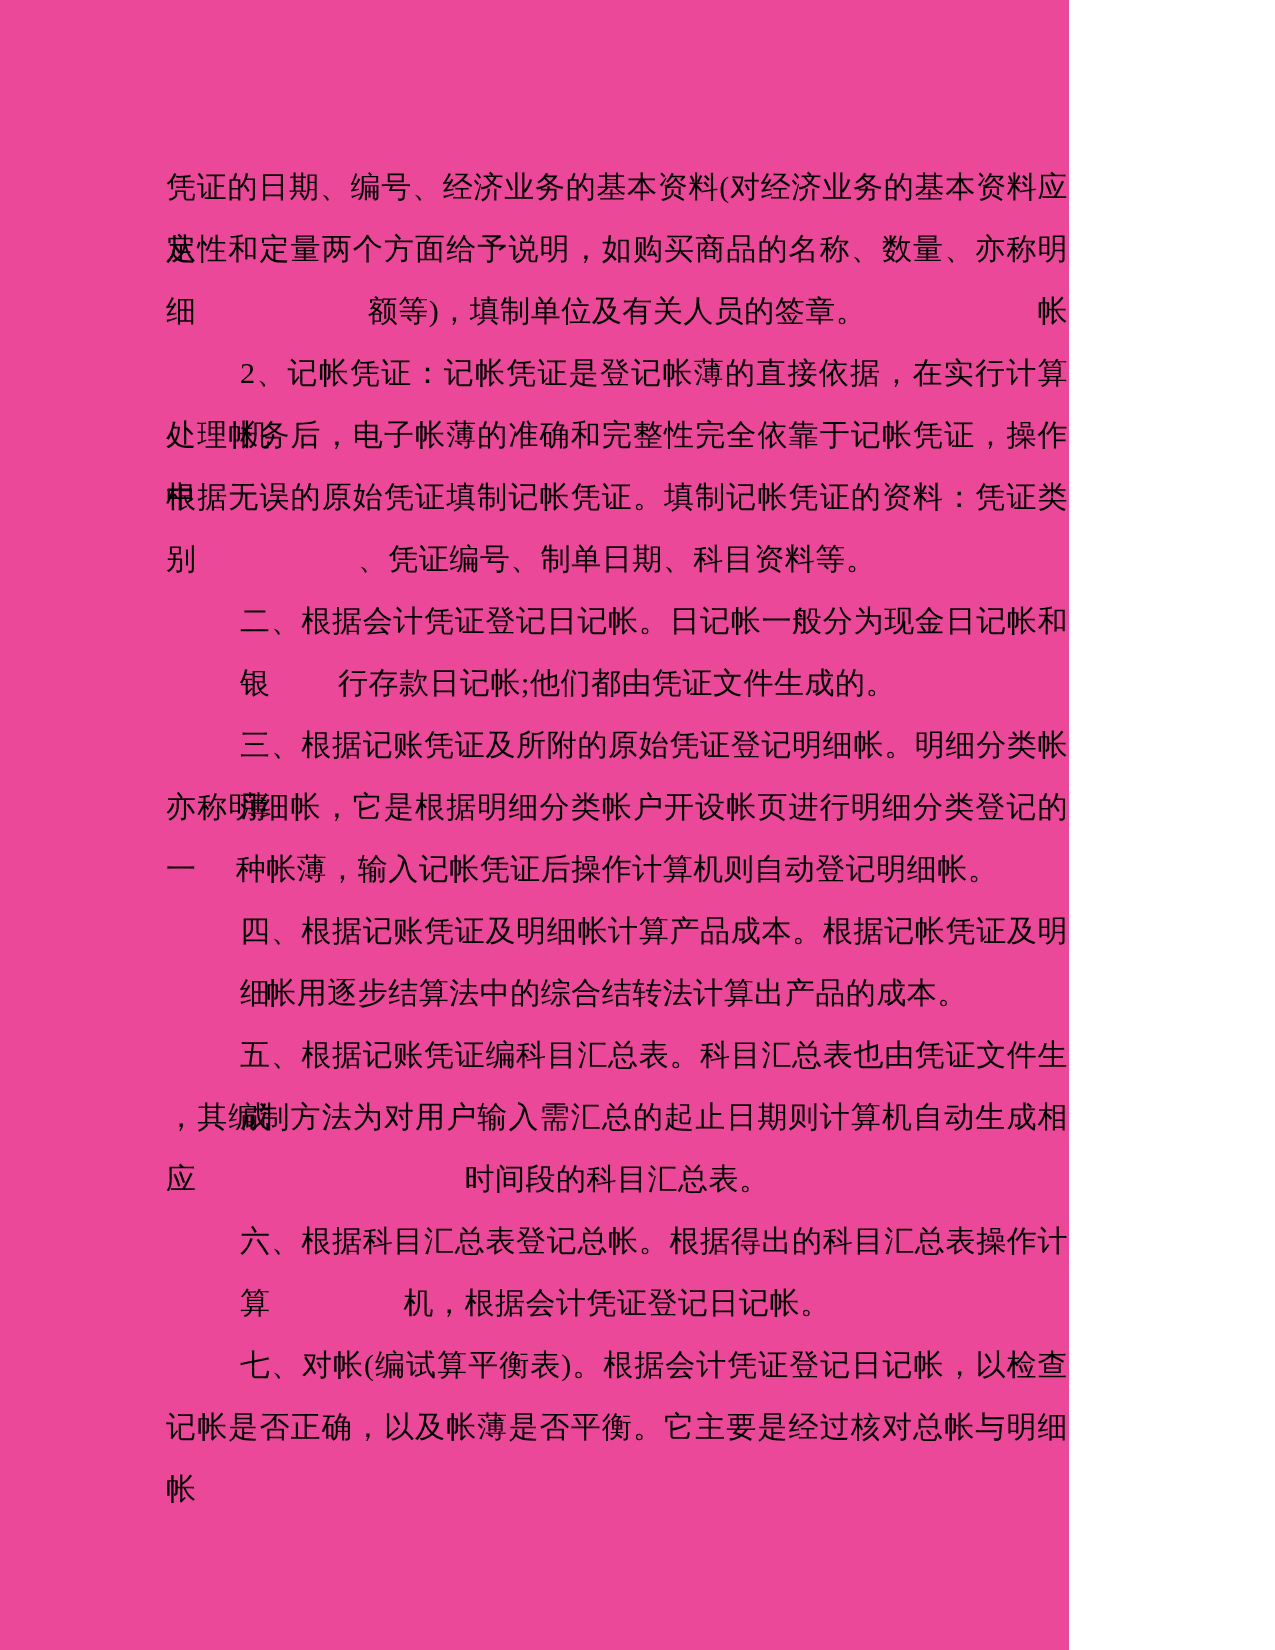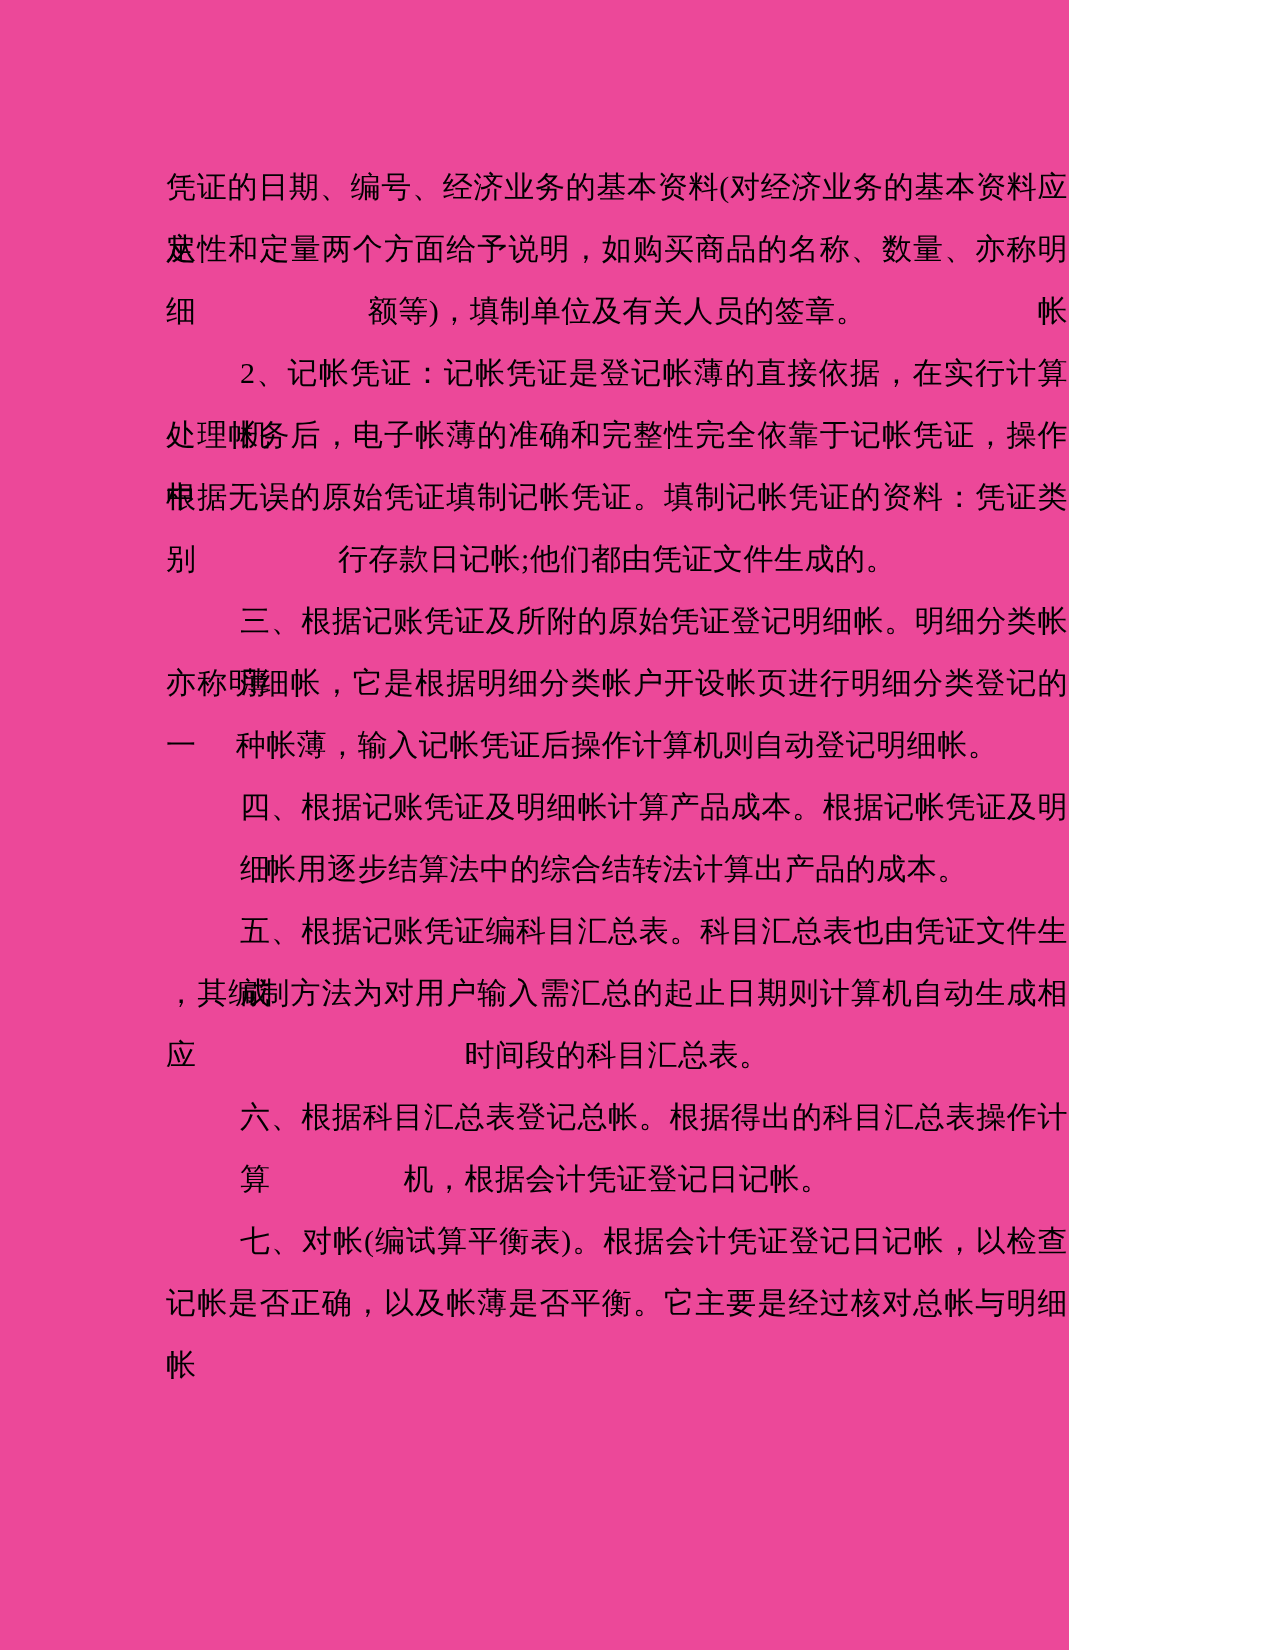--- a/index.html
+++ b/index.html
@@ -45,20 +45,22 @@
 <body>
 
 <div class="page">
   <div class="text-block">
     <div class="line fill">凭证的日期、编号、经济业务的基本资料(对经济业务的基本资料应从</div>
     <div class="line fill">定性和定量两个方面给予说明，如购买商品的名称、数量、亦称明细帐</div>
     <div class="line">额等)，填制单位及有关人员的签章。</div>
     <div class="line fill indent">2、记帐凭证：记帐凭证是登记帐薄的直接依据，在实行计算机</div>
     <div class="line fill">处理帐务后，电子帐薄的准确和完整性完全依靠于记帐凭证，操作中</div>
     <div class="line fill">根据无误的原始凭证填制记帐凭证。填制记帐凭证的资料：凭证类别</div>
+    <div class="line">、凭证编号、制单日期、科目资料等。</div>
+    <div class="line fill indent">二、根据会计凭证登记日记帐。日记帐一般分为现金日记帐和银</div>
     <div class="line">行存款日记帐;他们都由凭证文件生成的。</div>
     <div class="line fill indent">三、根据记账凭证及所附的原始凭证登记明细帐。明细分类帐薄</div>
     <div class="line fill">亦称明细帐，它是根据明细分类帐户开设帐页进行明细分类登记的一</div>
     <div class="line">种帐薄，输入记帐凭证后操作计算机则自动登记明细帐。</div>
     <div class="line fill indent">四、根据记账凭证及明细帐计算产品成本。根据记帐凭证及明细</div>
     <div class="line">帐用逐步结算法中的综合结转法计算出产品的成本。</div>
     <div class="line fill indent">五、根据记账凭证编科目汇总表。科目汇总表也由凭证文件生成</div>
     <div class="line fill">，其编制方法为对用户输入需汇总的起止日期则计算机自动生成相应</div>
     <div class="line">时间段的科目汇总表。</div>
     <div class="line fill indent">六、根据科目汇总表登记总帐。根据得出的科目汇总表操作计算</div>

